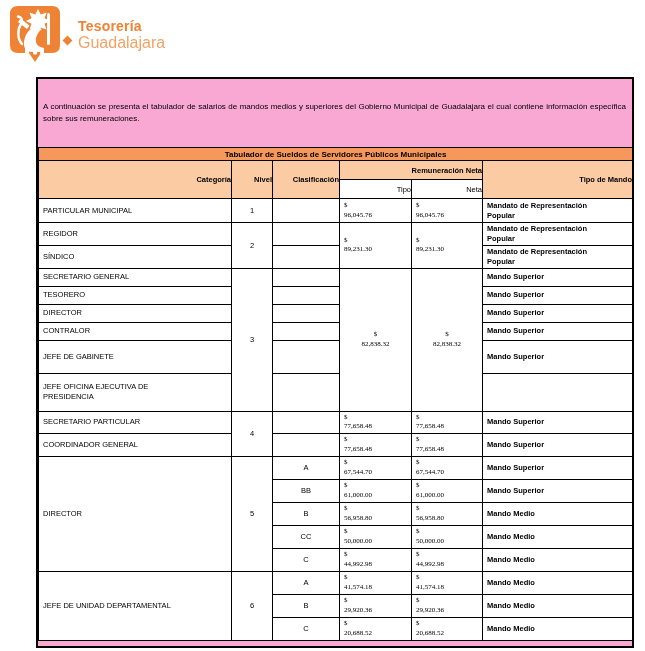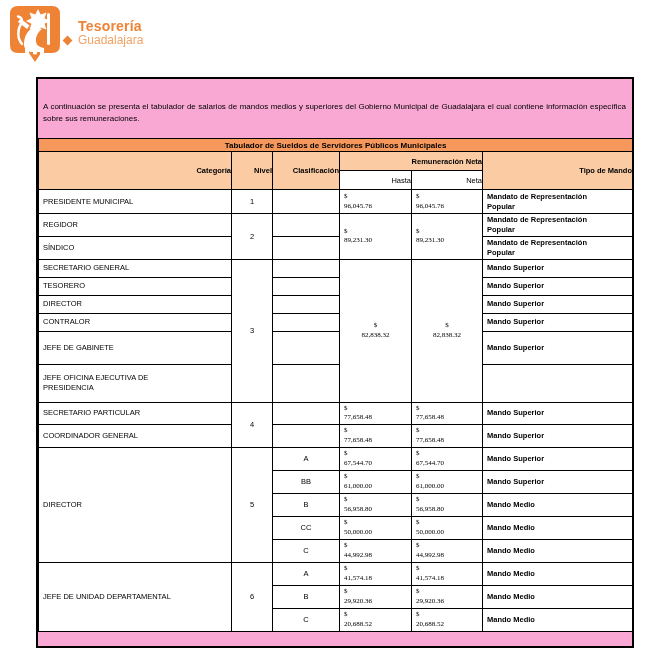--- a/index.html
+++ b/index.html
@@ -14,30 +14,30 @@
     font-family:"Liberation Sans", sans-serif;}
   .page{position:relative;width:645px;height:651px;background:#fff;padding-left:44px;}
 
   
   .brand{position:absolute;left:8px;top:4px;display:flex;align-items:flex-start;}
   .badge{width:54px;height:60px;display:block;}
   .diamond{position:absolute;left:64px;top:37px;width:7px;height:7px;
     background:var(--brand);transform:rotate(45deg);}
   .brand-text{position:absolute;left:78px;top:19px;line-height:1.1;}
   .brand-title{font-size:14px;font-weight:bold;color:var(--brand);letter-spacing:.2px;}
-  .brand-subtitle{font-size:12px;color:var(--brand-light);}
+  .brand-subtitle{font-size:16px;color:var(--brand-light);}
 
   
   .doc-box{position:absolute;left:36px;top:77px;width:598px;height:571px;
     border:2px solid var(--line);background:#f9a8d4;}
   .intro{position:absolute;left:5px;right:6px;top:22px;
     font-size:8px;line-height:1.45;color:#000;text-align:justify;}
 
   
-  table.tab{position:absolute;left:0;top:59px;width:594px;
+  table.tab{position:absolute;left:0;top:68px;width:594px;
     border-collapse:collapse;table-layout:fixed;}
   .tab th,.tab td{border:1px solid var(--line);overflow:hidden;
     font-size:7.5px;color:#000;vertical-align:middle;background:#fff;}
   .tab .title-cell{background:var(--band);font-weight:bold;font-size:8px;
     text-align:center;height:13px;padding:0;}
   .tab thead th{background:var(--hdr);font-weight:bold;text-align:right;}
   .tab thead tr.h1{height:19px;}
   .tab thead tr.h2{height:19px;}
   .tab thead th.sub{background:#fff;font-weight:normal;}
   td.cat{text-align:left;padding:1px 40px 1px 4px;line-height:1.3;}
@@ -92,27 +92,27 @@
           <th class="title-cell" colspan="6">Tabulador de Sueldos de Servidores Públicos Municipales</th>
         </tr>
         <tr class="h1">
           <th rowspan="2">Categoría</th>
           <th rowspan="2">Nivel</th>
           <th rowspan="2">Clasificación</th>
           <th colspan="2">Remuneración Neta</th>
           <th rowspan="2">Tipo de Mando</th>
         </tr>
         <tr class="h2">
-          <th class="sub">Hasta</th>
+          <th class="sub">Tipo</th>
           <th class="sub">Neta</th>
         </tr>
       </thead>
       <tbody>
           <tr style="height: 24px;">
-            <td class="cat">PRESIDENTE MUNICIPAL</td>
+            <td class="cat">PARTICULAR MUNICIPAL</td>
             <td class="ctr">1</td>
             <td class="ctr"></td>
             <td class="money">
               <span>$</span>
               <span>96,045.76</span>
             </td>
             <td class="money">
               <span>$</span>
               <span>96,045.76</span>
             </td>

